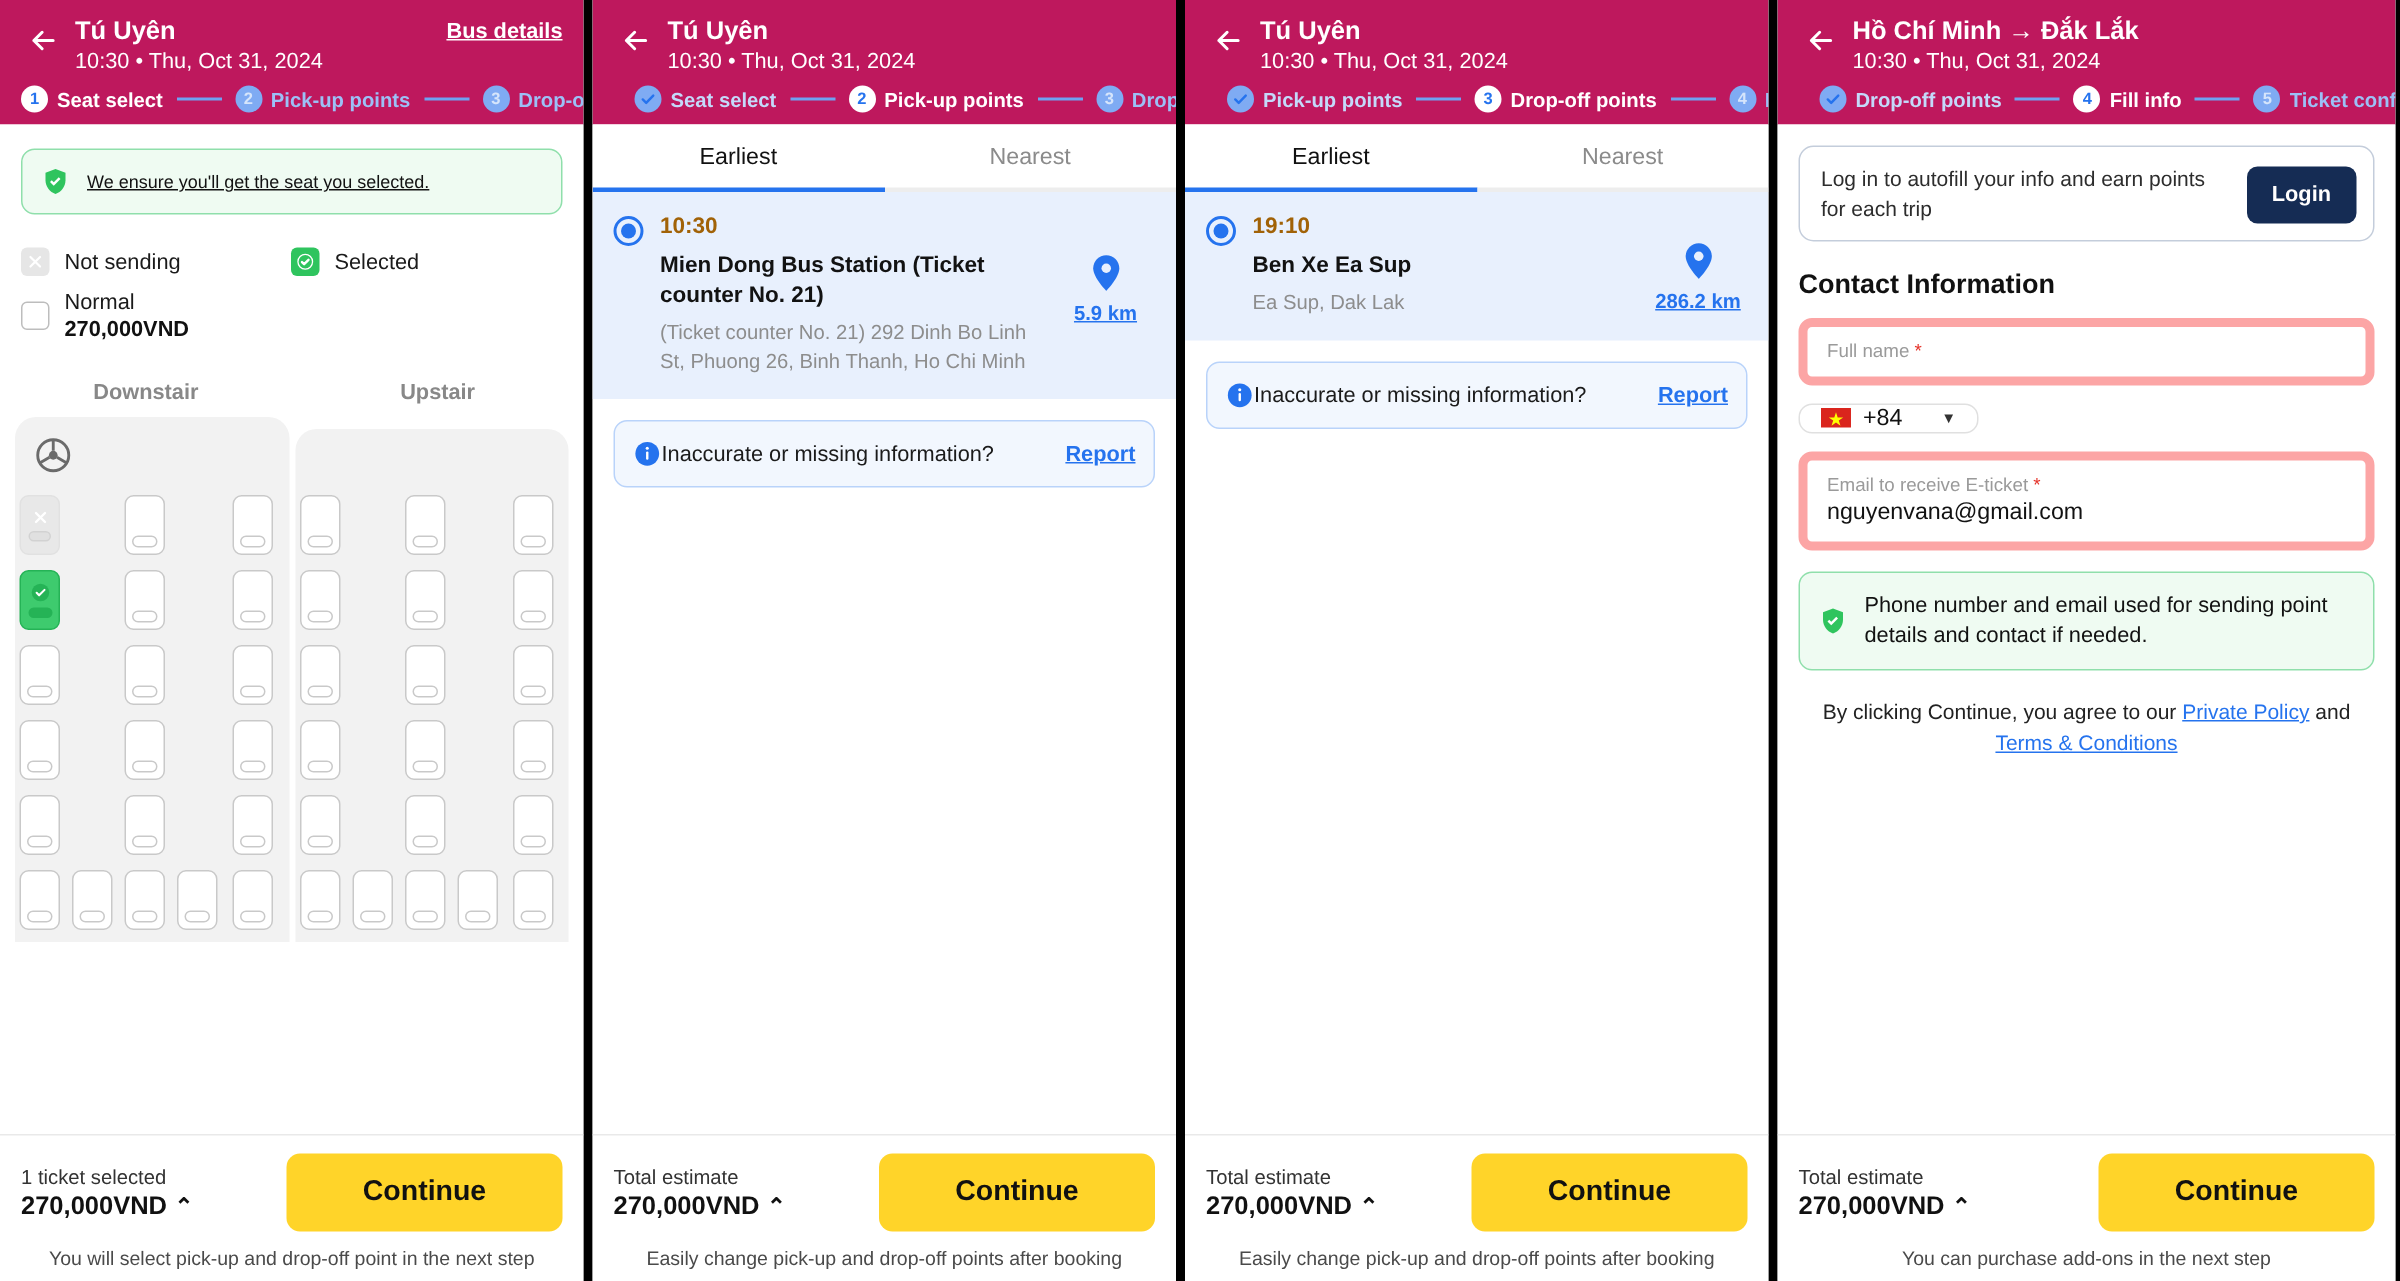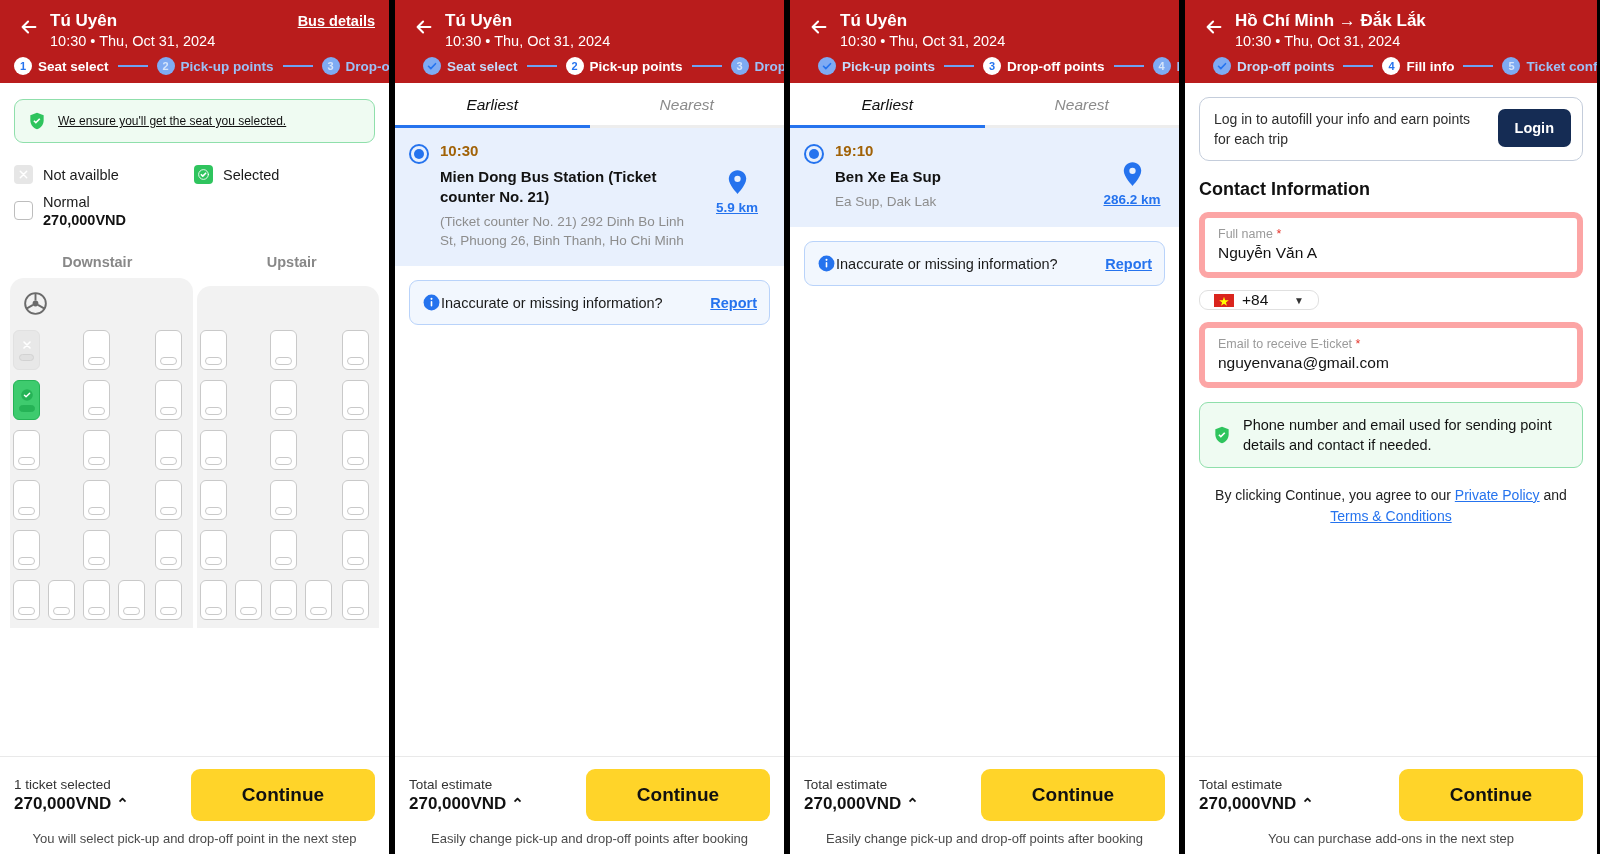--- a/index.html
+++ b/index.html
@@ -17,21 +17,21 @@
     background: #ffffff;
     overflow: hidden;
     display: flex;
     flex-direction: column;
     flex: 0 0 auto;
   }
   .gap { flex: 0 0 6px; background: #000; height: 854px; }
 
   
   .hdr {
-    background: #b91c1c;
+    background: #be185d;
     color: #fff;
     padding: 10px 0 8px 0;
     position: relative;
     flex: 0 0 auto;
     height: 83px;
     overflow: hidden;
   }
   .hdr-top { display: flex; align-items: flex-start; padding: 0 14px; }
   .back-btn {
     width: 30px; height: 30px; flex: 0 0 30px;
@@ -159,21 +159,21 @@
     background: #ffd429; color: #111;
     font-size: 19px; font-weight: bold;
     border: none; border-radius: 9px;
     padding: 15px 0;
     width: 184px;
     cursor: pointer;
   }
   .footer-note { text-align: center; font-size: 13px; color: #4a4a4a; margin-top: 10px; }
 
   
-  .tabs { display: flex; background: #fff; font-style: italic; }
+  .tabs { display: flex; background: #fff; }
   .tab {
     flex: 1 1 50%; text-align: center;
     font-size: 15.5px; padding: 13px 0 11px 0;
     color: #8b8b8b; cursor: pointer;
     border-bottom: 3px solid #ededed;
   }
   .tab.sel { color: #111; font-weight: normal; border-bottom: 3px solid #2573ee; }
 
   
   .point-card {
@@ -205,21 +205,21 @@
   .report-txt { font-size: 14.5px; color: #1b1b1b; flex: 1 1 auto; }
   .report-link { font-size: 14.5px; font-weight: bold; color: #2573ee; text-decoration: underline; cursor: pointer; }
   .info-i { width: 19px; height: 19px; flex: 0 0 19px; }
 
   
   .login-box {
     margin: 14px 14px 0 14px;
     border: 1px solid #c4cddb;
     border-radius: 10px;
     padding: 11px 11px 11px 14px;
-    display: flex; align-items: flex-start; gap: 10px;
+    display: flex; align-items: flex-end; gap: 10px;
   }
   .login-txt { font-size: 14px; color: #2d2d2d; line-height: 20px; flex: 1 1 auto; }
   .login-btn {
     background: #152c54; color: #fff; font-size: 14.5px; font-weight: bold;
     border: none; border-radius: 7px; padding: 11px 17px; cursor: pointer;
   }
   .sec-title { font-size: 18px; font-weight: bold; color: #111; margin: 18px 14px 0 14px; }
   .field {
     margin: 12px 14px 0 14px;
     border: 6px solid #fca5a5; border-radius: 9px;
@@ -298,21 +298,21 @@
       </div>
 
       <div class="legend">
         <div class="legend-row">
           <div class="legend-item na">
             <span class="box na">
               <svg width="11" height="11" viewBox="0 0 24 24" stroke="#fff" stroke-width="3.2" stroke-linecap="round">
                   <path d="M5 5l14 14M19 5L5 19"></path>
                 </svg>
             </span>
-            <span class="legend-lbl">Not availble</span>
+            <span class="legend-lbl">Not sending</span>
           </div>
           <div class="legend-item">
             <span class="box sel">
               <svg width="13" height="13" viewBox="0 0 24 24" fill="none" stroke="#fff" stroke-width="3" stroke-linecap="round" stroke-linejoin="round">
                   <circle cx="12" cy="12" r="9" stroke="#fff" stroke-width="1.6"></circle>
                   <path d="M8 12.4l2.6 2.6L16 9.6"></path>
                 </svg>
             </span>
             <span class="legend-lbl">Selected</span>
           </div>
@@ -725,21 +725,20 @@
         <button class="login-btn">Login</button>
       </div>
 
       <div class="sec-title">Contact Information</div>
 
       <div class="field">
         <div class="field-lbl">
           <span>Full name</span>
           <span class="req">*</span>
         </div>
-        <div class="field-val">Nguyễn Văn A</div>
       </div>
 
       <div class="field-row">
         <div class="cc">
           <span class="flag">
             <svg viewBox="0 0 30 20">
                 <rect width="30" height="20" fill="#da251d"></rect>
                 <path d="M15 4.2l1.7 5.2h5.5l-4.4 3.2 1.7 5.2-4.5-3.2-4.5 3.2 1.7-5.2-4.4-3.2h5.5z" fill="#ffff00"></path>
               </svg>
           </span>

